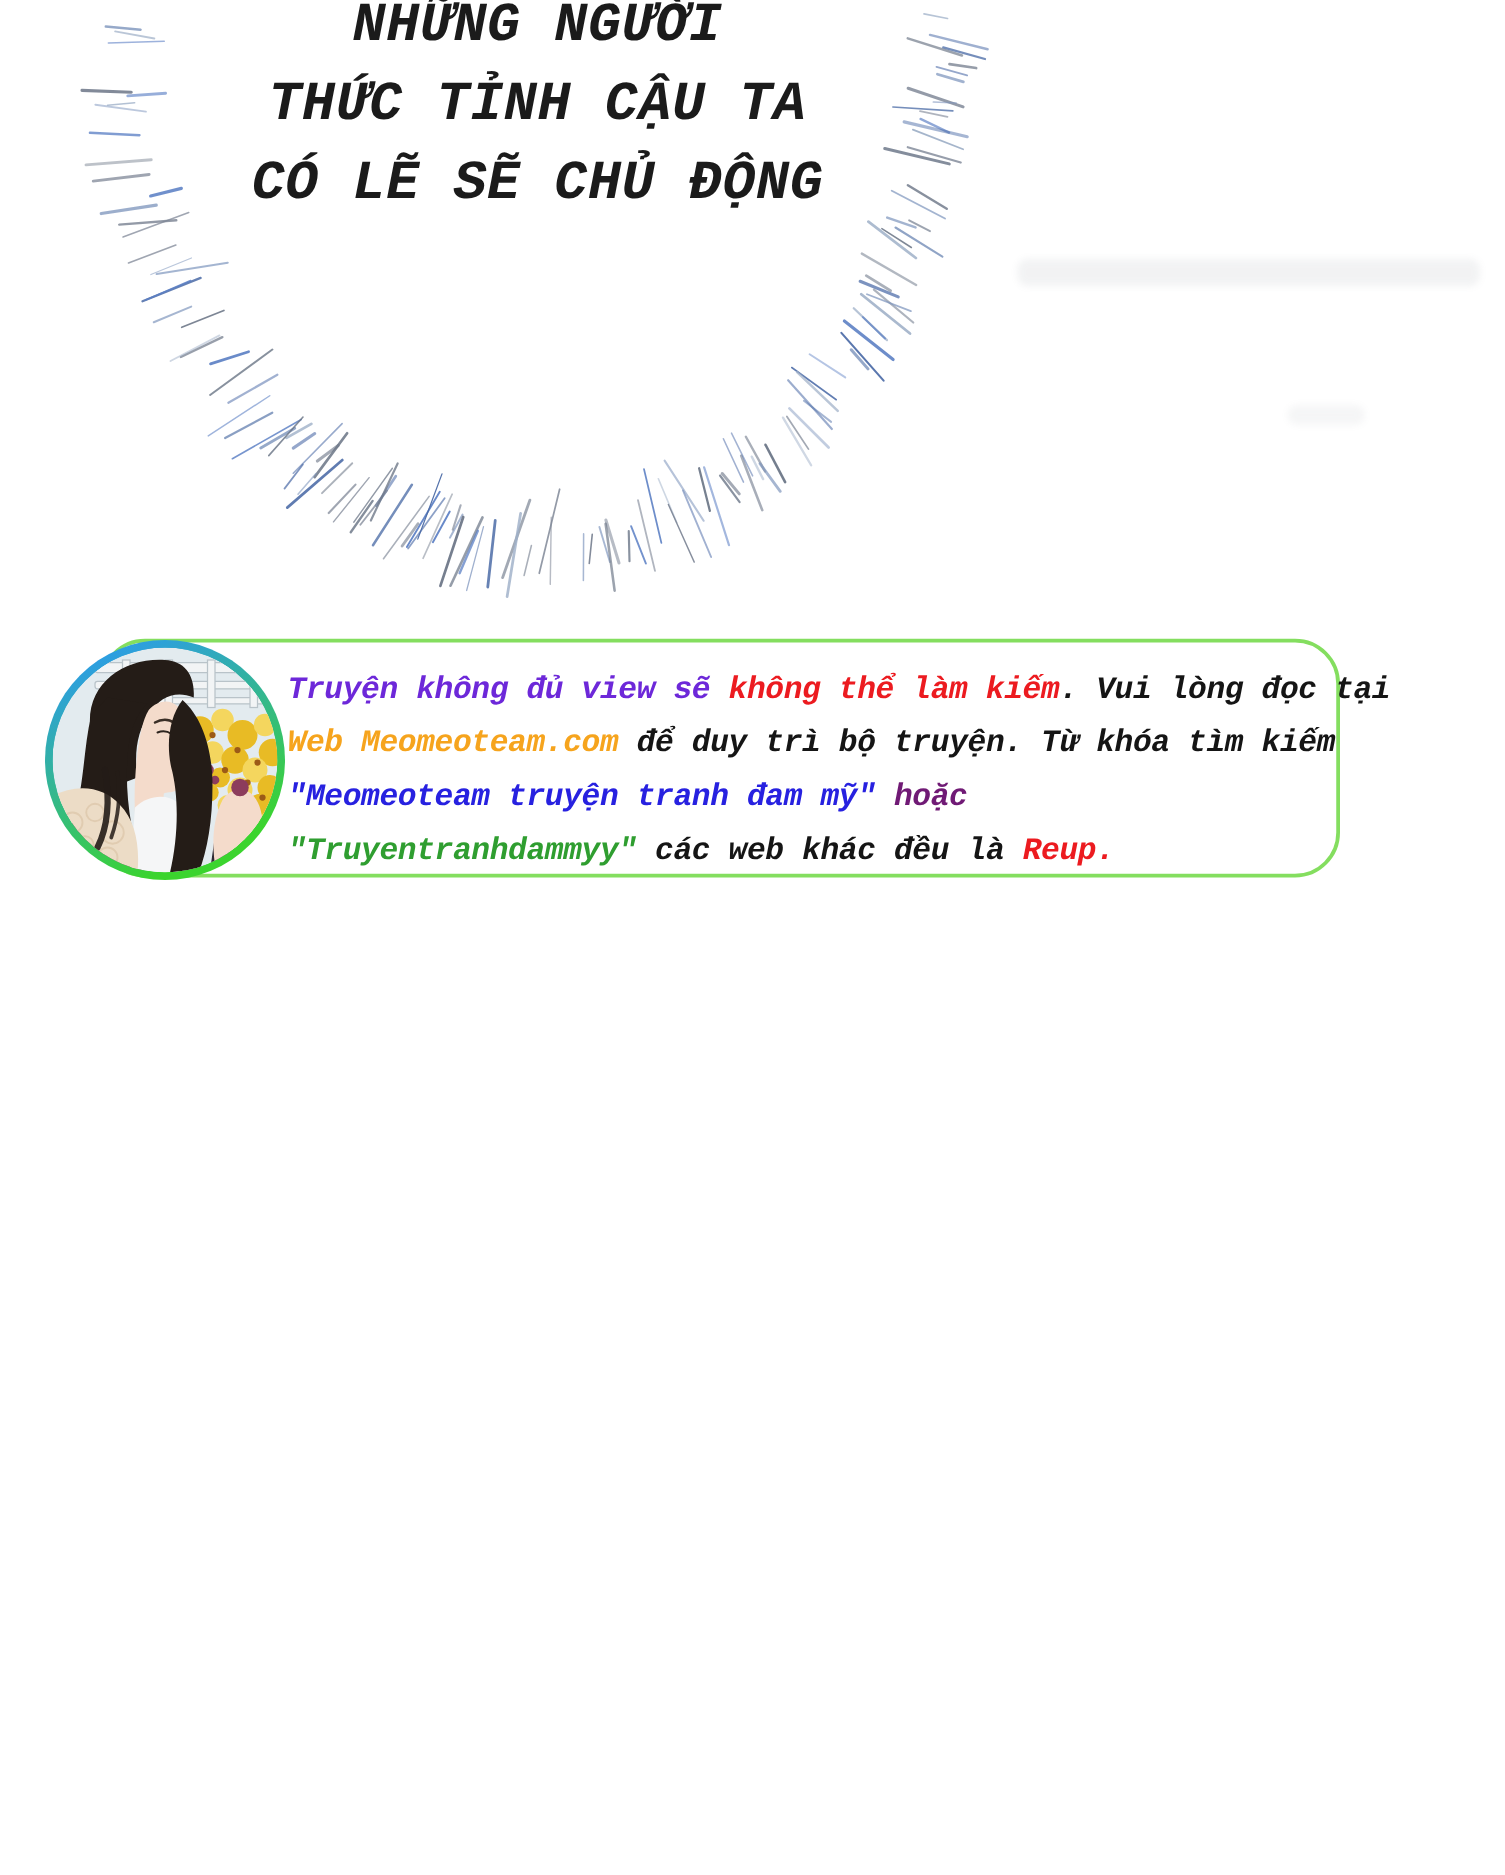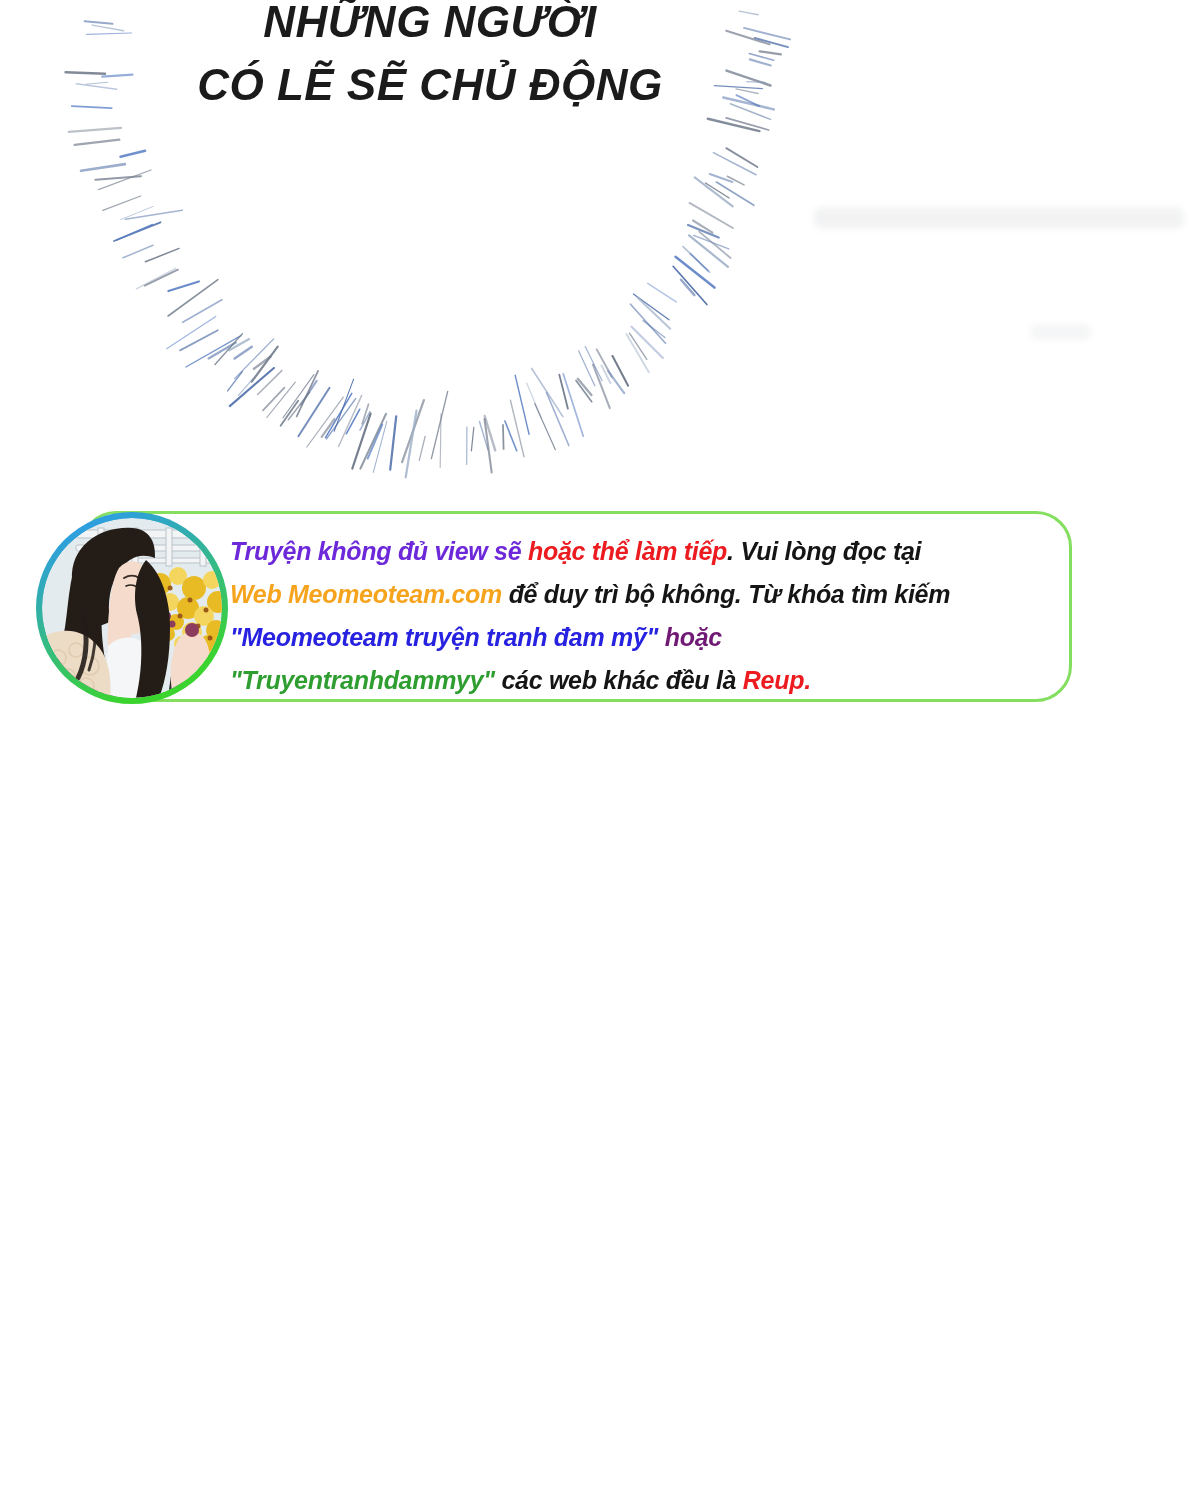--- a/index.html
+++ b/index.html
@@ -1,19 +1,19 @@
 <!DOCTYPE html>
 <html style="--page-bg: #ffffff; --speech-color: #1b1b1b; --box-border: #84de5f; --box-bg: #ffffff; --ring-top: #2d9ee2; --ring-bottom: #3bd42e; --panel-border: #0d0d0d; --panel-fill: #ffffff; --av-sky: #e3ebef; --av-railing: #f2f4f5; --av-railing_line: #b9c3c9; --av-flower: #e8bb25; --av-flower_light: #f4d65e; --av-flower_dark: #9c5a17; --av-accent_bloom: #8c3c5c; --av-hair: #241c17; --av-hair_light: #3a2e26; --av-skin: #f4dbcb; --av-lips: #d93b30; --av-top: #f5f6f7; --av-cardigan: #ecdcc6; --av-cardigan_shade: #dcc5a8; --av-phone: #2e2a33;"><head>
 <meta charset="utf-8">
 <style>
   html,body{margin:0;padding:0;background:#ffffff;}
   .page{
     position:relative;width:1204px;height:1215px;overflow:hidden;
     background:var(--page-bg,#ffffff);
-    font-family:Liberation Sans, sans-serif;
+    font-family:Liberation Mono, monospace;
   }
   
   #speedlines{position:absolute;left:0;top:0;width:1204px;height:480px;pointer-events:none;}
   
   .artifact{position:absolute;background:#868d96;filter:blur(3px);border-radius:8px;}
   .artifact-1{left:814px;top:207px;width:370px;height:22px;opacity:.10;}
   .artifact-2{left:1030px;top:324px;width:62px;height:16px;opacity:.08;}
   
   .speech{
     position:absolute;left:120px;top:-10px;width:620px;
@@ -188,28 +188,29 @@
       <line x1="739.2" y1="11.1" x2="758.0" y2="14.8" stroke="#9fb0c8" stroke-width="1.38" stroke-opacity="0.75" stroke-linecap="round"></line>
       <line x1="727.1" y1="-4.2" x2="756.5" y2="-2.3" stroke="#7e95bd" stroke-width="1.25" stroke-opacity="0.46" stroke-linecap="round"></line>
       <line x1="750.4" y1="-1.2" x2="768.3" y2="-1.9" stroke="#6d7788" stroke-width="1.86" stroke-opacity="0.58" stroke-linecap="round"></line>
     </svg>
 
   <div class="artifact artifact-1"></div>
   <div class="artifact artifact-2"></div>
 
   <div class="speech">
     <div class="speech-line">NHỮNG NGƯỜI</div>
+    <div class="speech-line">THỨC TỈNH CẬU TA</div>
     <div class="speech-line">CÓ LẼ SẼ CHỦ ĐỘNG</div>
   </div>
 
   <div class="credit-box"></div>
 
   <div class="credit-text" id="credit-lines">
-      <div class="credit-line"><span style="color: #6d28d9;">Truyện không đủ view sẽ </span><span style="color: rgb(236, 27, 32);">hoặc thể làm tiếp</span><span style="color: rgb(21, 21, 21);">. Vui lòng đọc tại</span></div>
-      <div class="credit-line"><span style="color: rgb(246, 164, 29);">Web Meomeoteam.com</span><span style="color: rgb(21, 21, 21);"> để duy trì bộ không. Từ khóa tìm kiếm</span></div>
+      <div class="credit-line"><span style="color: #6d28d9;">Truyện không đủ view sẽ </span><span style="color: rgb(236, 27, 32);">không thể làm kiếm</span><span style="color: rgb(21, 21, 21);">. Vui lòng đọc tại</span></div>
+      <div class="credit-line"><span style="color: rgb(246, 164, 29);">Web Meomeoteam.com</span><span style="color: rgb(21, 21, 21);"> để duy trì bộ truyện. Từ khóa tìm kiếm</span></div>
       <div class="credit-line"><span style="color: rgb(39, 33, 224);">"Meomeoteam truyện tranh đam mỹ"</span><span style="color: #701a75;"> hoặc</span></div>
       <div class="credit-line"><span style="color: rgb(47, 158, 48);">"Truyentranhdammyy"</span><span style="color: rgb(21, 21, 21);"> các web khác đều là </span><span style="color: rgb(236, 27, 32); text-align: right;">Reup.</span></div>
     </div>
 
   <div class="avatar">
     <svg viewBox="0 0 180 180" xmlns="http://www.w3.org/2000/svg">
       <defs>
         <clipPath id="avclip">
             <circle cx="90" cy="90" r="90"></circle>
           </clipPath>

